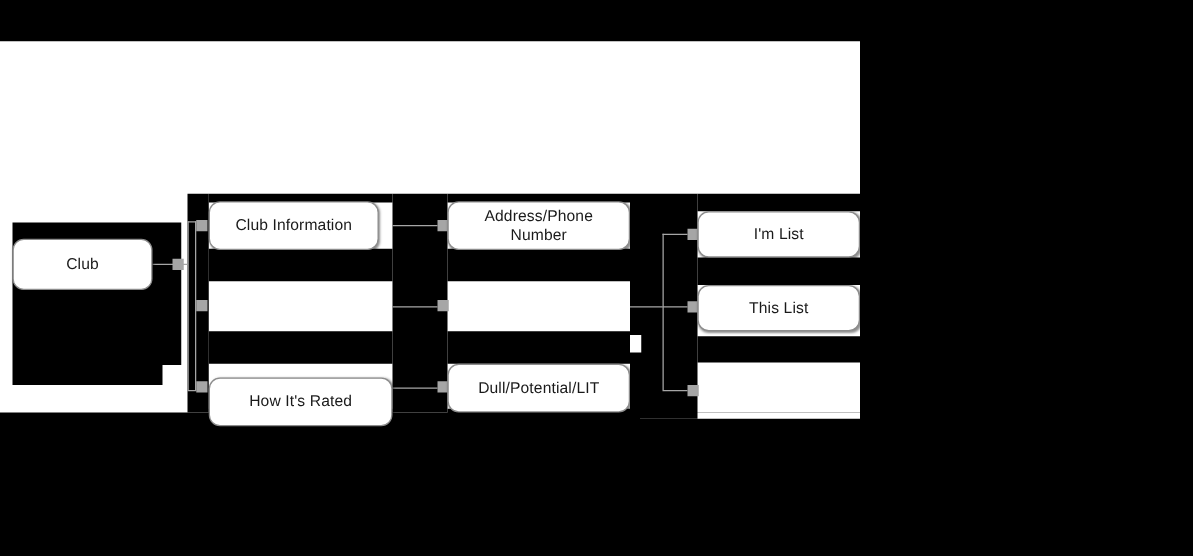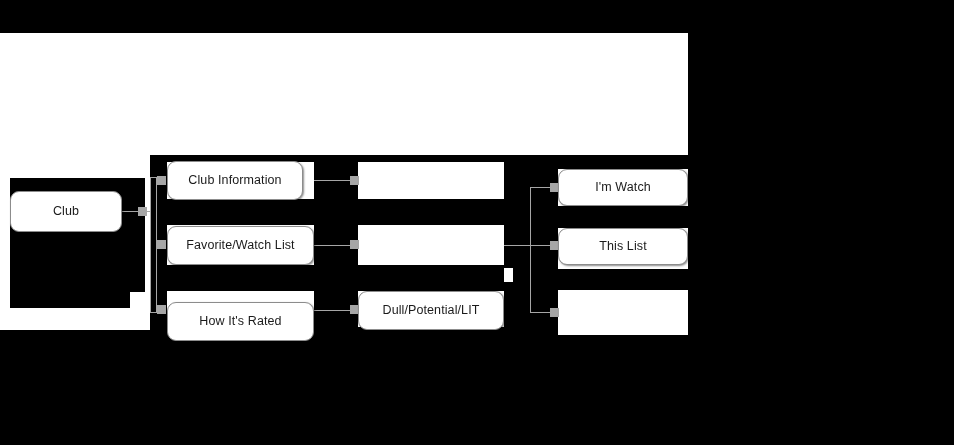--- a/index.html
+++ b/index.html
@@ -123,31 +123,31 @@
   <div class="nub" style="left:550px; top:241px;"></div>
   <div class="nub" style="left:550px; top:308px;"></div>
 
   <div class="node" style="left:10px; top:191px; width:112px; height:41px;justify-content:center;">
     <span>Club</span>
   </div>
 
   <div class="node" style="left:167px; top:161px; width:136px; height:39px;">
     <span>Club Information</span>
   </div>
-  <div class="node" style="left:167px; top:226px; width:147px; height:39px;">
-    <span>Favorite/Watch List</span>
-  </div>
   <div class="node" style="left:167px; top:302px; width:147px; height:39px;">
     <span>How It's Rated</span>
   </div>
 
+  <div class="node" style="left:358px; top:161px; width:146px; height:39px;">
+    <span>Address/Phone Number</span>
+  </div>
   <div class="node" style="left:358px; top:291px; width:146px; height:39px;">
     <span>Dull/Potential/LIT</span>
   </div>
 
   <div class="node" style="left:558px; top:169px; width:130px; height:37px;">
-    <span>I'm Watch</span>
+    <span>I'm List</span>
   </div>
   <div class="node" style="left:558px; top:228px; width:130px; height:37px;">
     <span>This List</span>
   </div>
 
 </div>
 
 </body></html>

